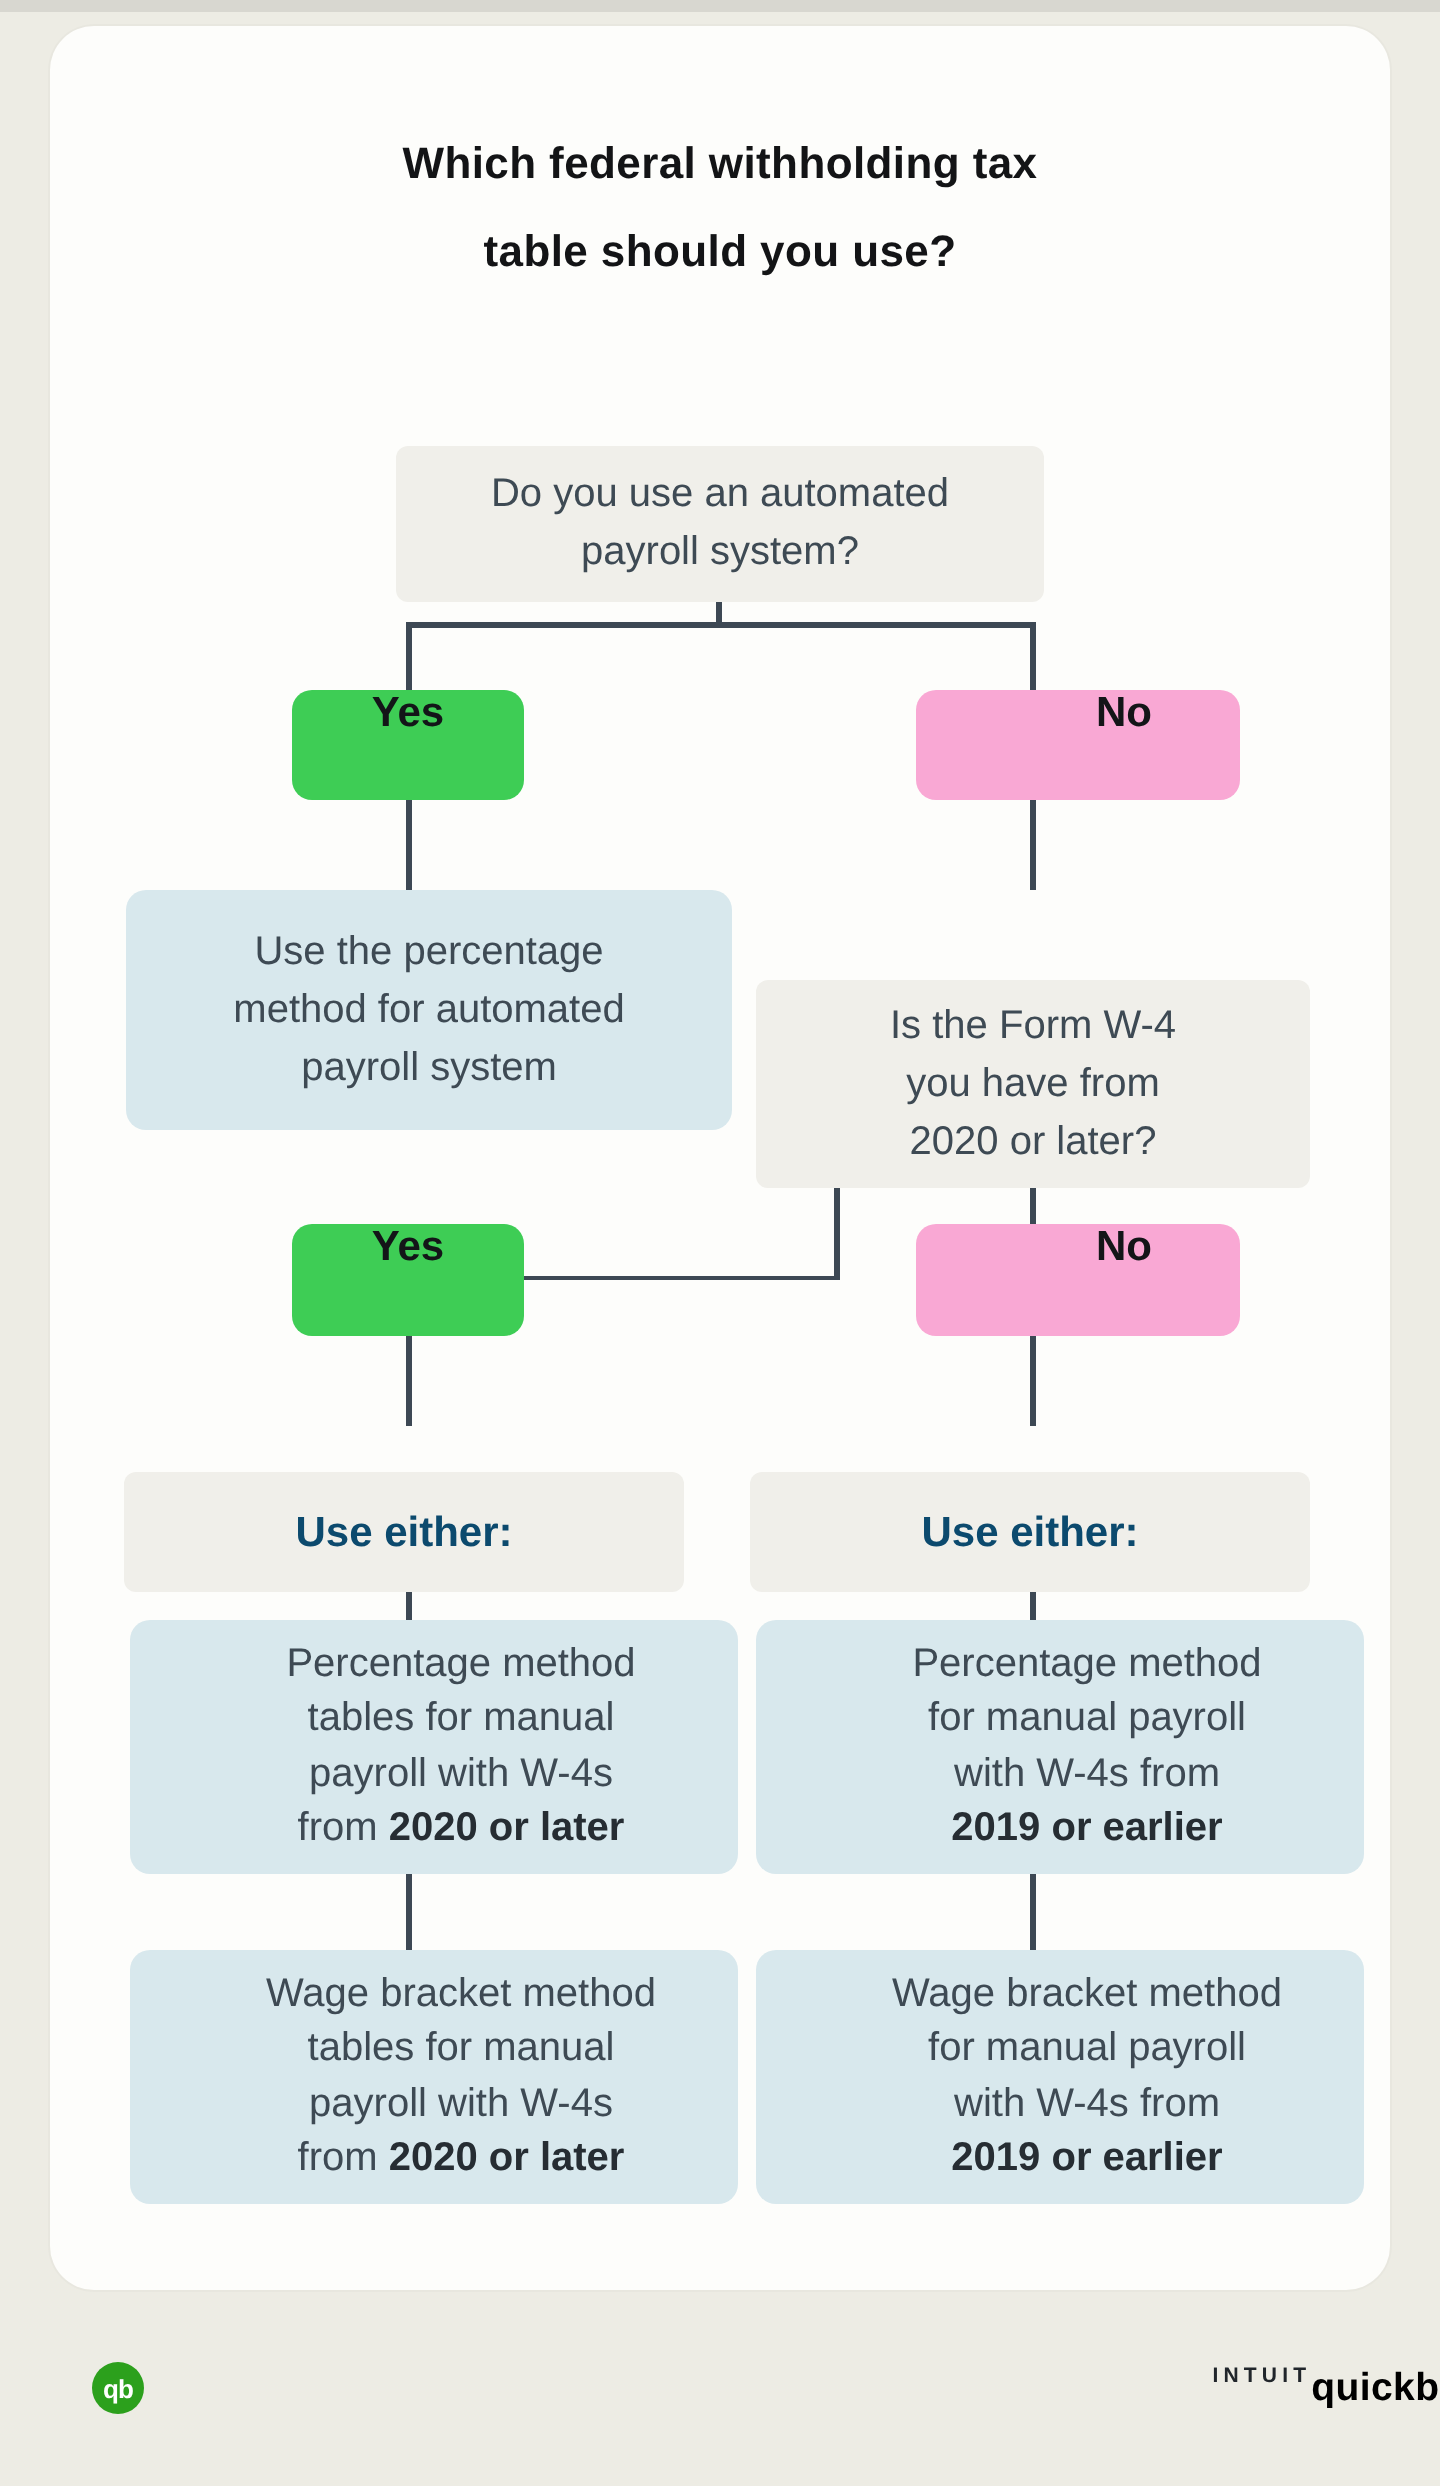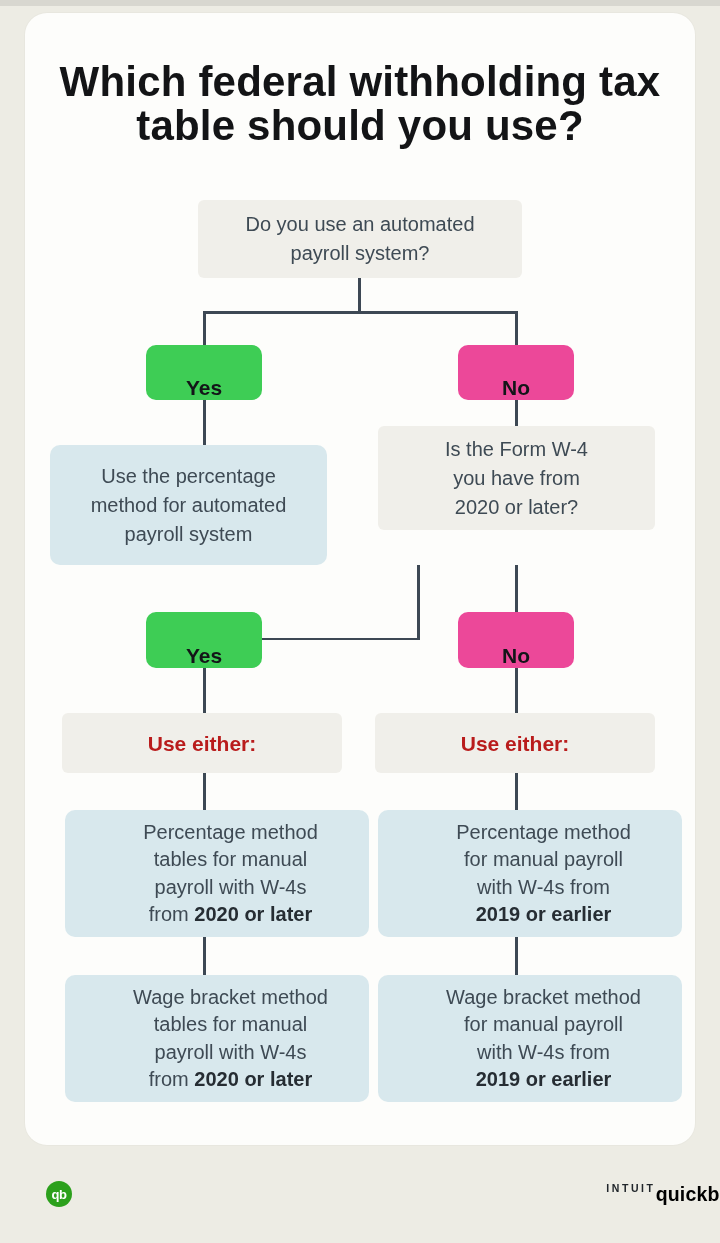--- a/index.html
+++ b/index.html
@@ -28,21 +28,21 @@
     width: 670px; height: 1132px;
     background: #fdfdfb;
     border-radius: 22px;
     box-shadow: 0 0 0 1px rgba(0,0,0,0.02);
   }
   .title {
     position: absolute;
     top: 60px; left: 40px;
     width: 640px;
     text-align: center;
-    font-size: 42px;
+    font-size: 22px;
     line-height: 44px;
     font-weight: bold;
     color: #131416;
     letter-spacing: 0.2px;
     white-space: pre-line;
   }
   .line {
     position: absolute;
     background: #3d4854;
   }
@@ -58,54 +58,55 @@
   .node .txt {
     white-space: pre-line;
     width: 100%;
   }
   .gray {
     background: #f0efea;
     border-radius: 6px;
     color: #3e4a54;
     font-size: 20px;
     line-height: 29px;
+    margin-top: 23px;
   }
   .blue {
     background: #d8e8ed;
     border-radius: 10px;
     color: #3e4a54;
     font-size: 20px;
     line-height: 29px;
   }
   .result {
     font-size: 20px;
     line-height: 27.5px;
     padding-left: 27px;
   }
   .bd {
     font-weight: bold;
     color: #262d33;
   }
   .use-either {
     font-weight: bold;
     font-size: 21px;
-    color: #b91c1c;
+    color: #0c4a6e;
   }
   .btn {
     position: absolute;
     display: flex;
-    align-items: flex-end;
+    align-items: flex-start;
     justify-content: center;
     border-radius: 10px;
     font-weight: bold;
     font-size: 21px;
     color: #131518;
   }
   .green { background: #3ecd55; }
-  .orange { background: #ec4899; }
+  .orange { background: #f9a8d4; padding-left: 46px; }
   .logo {
     position: absolute;
     top: 1181px; left: 0;
     width: 720px;
     display: flex;
     align-items: center;
     justify-content: space-between;
     gap: 8px;
     margin-left: 46px;
   }
@@ -172,27 +173,27 @@
   </div>
 
   <div class="btn green" style="left:146px; top:345px; width:116px; height:55px">
     <span>Yes</span>
   </div>
 
   <div class="btn orange" style="left:458px; top:345px; width:116px; height:55px">
     <span>No</span>
   </div>
 
-  <div class="node blue" style="left:50px; top:445px; width:277px; height:120px">
+  <div class="node blue" style="left:63px; top:445px; width:303px; height:120px">
     <div class="txt">Use the percentage
 method for automated
 payroll system</div>
   </div>
 
-  <div class="node gray" style="left:378px; top:426px; width:277px; height:104px">
+  <div class="node gray" style="left:378px; top:467px; width:277px; height:104px">
     <div class="txt">Is the Form W-4
 you have from
 2020 or later?</div>
   </div>
 
   <div class="btn green" style="left:146px; top:612px; width:116px; height:56px">
     <span>Yes</span>
   </div>
 
   <div class="btn orange" style="left:458px; top:612px; width:116px; height:56px">

